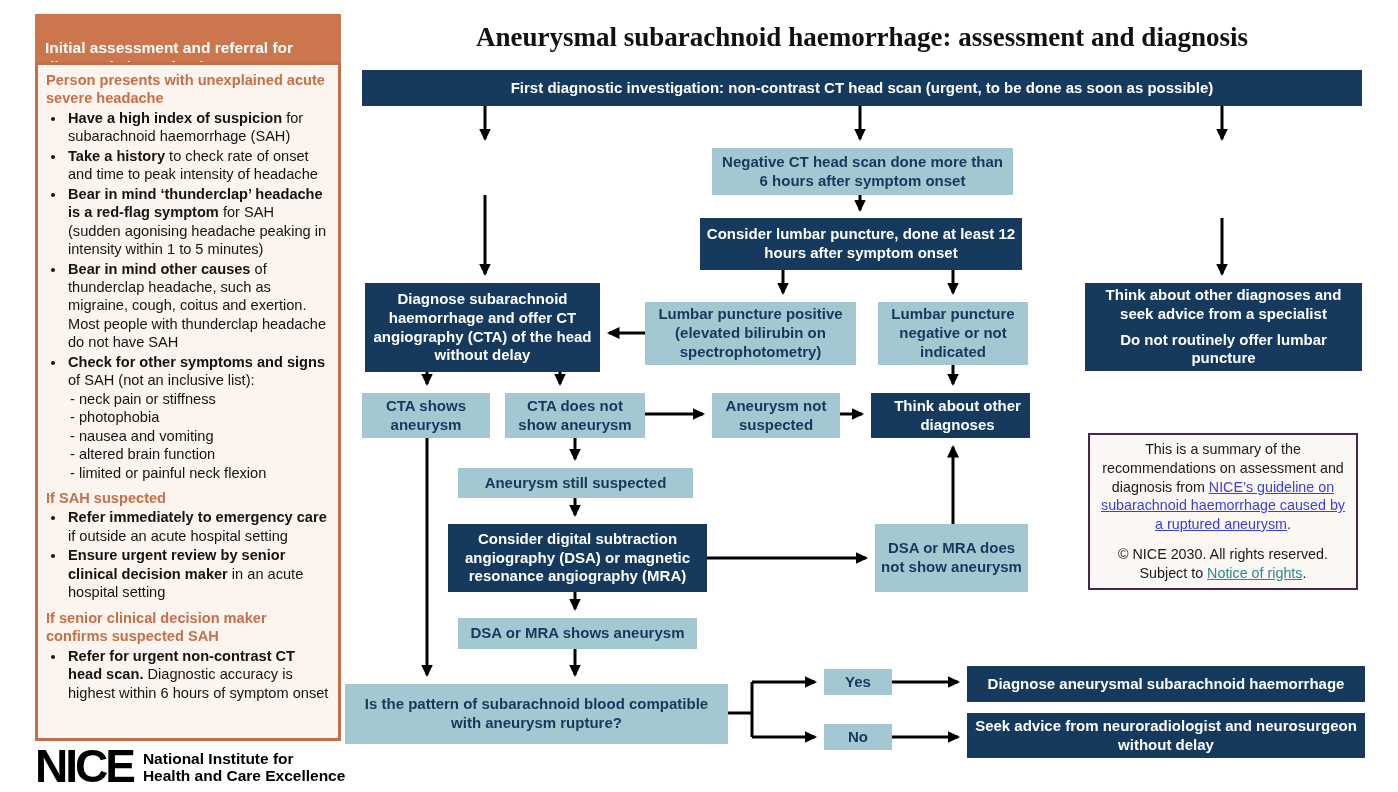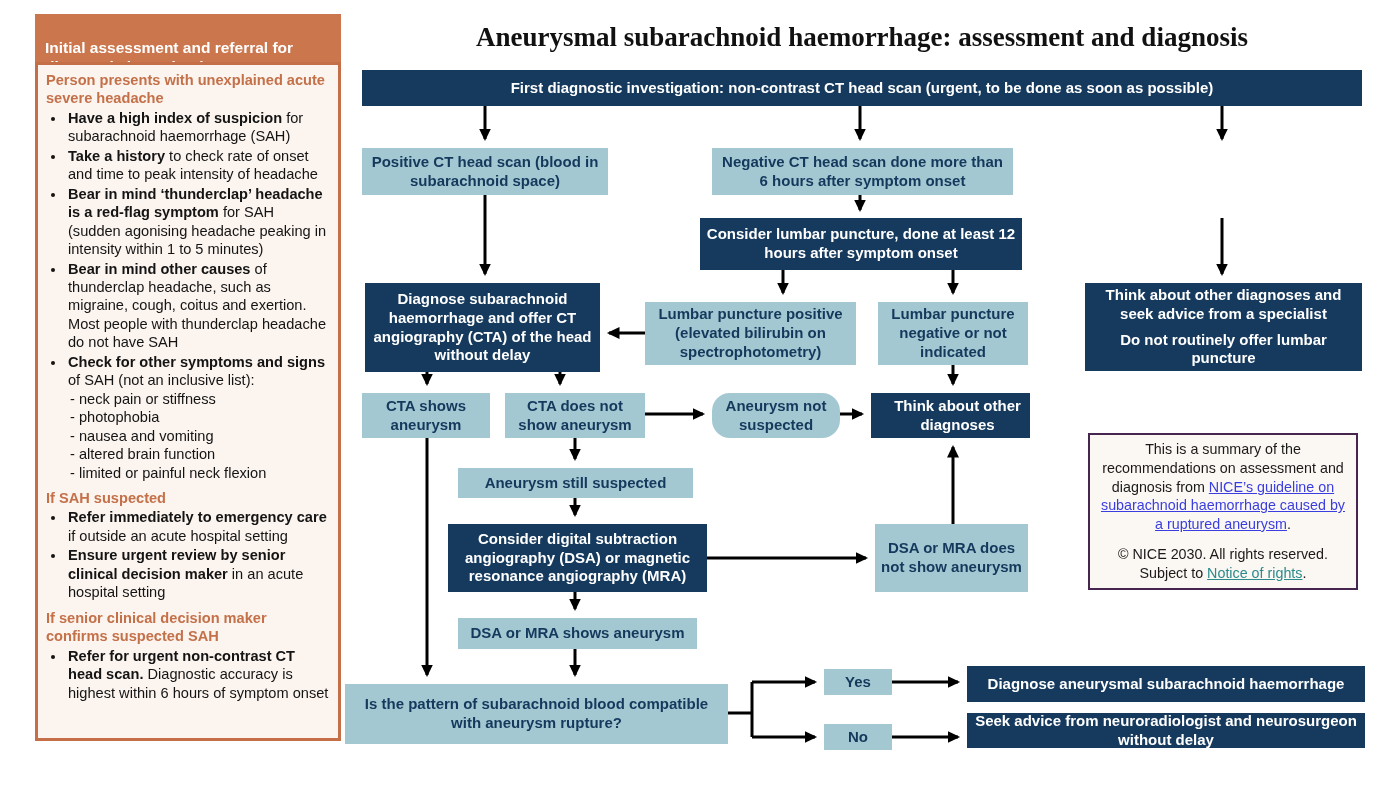--- a/index.html
+++ b/index.html
@@ -74,23 +74,20 @@
         <li class="sb-item"><b>Refer for urgent non-contrast CT head scan.</b> Diagnostic accuracy is highest within 6 hours of symptom onset</li>
       </ul>
     </div>
 
   <div class="fc-title">Aneurysmal subarachnoid haemorrhage: assessment and diagnosis</div>
 
   <div class="node dark" style="left:362px;top:70px;width:1000px;height:36px;">
       <span>First diagnostic investigation: non-contrast CT head scan (urgent, to be done as soon as possible)</span>
     </div>
 
-  <div class="node" style="left:362px;top:148px;width:246px;height:47px;">
-      <span>Positive CT head scan (blood in subarachnoid space)</span>
-    </div>
   <div class="node" style="left:712px;top:148px;width:301px;height:47px;">
       <span>Negative CT head scan done more than 6 hours after symptom onset</span>
     </div>
 
   <div class="node dark" style="left:700px;top:218px;width:322px;height:52px;">
       <span>Consider lumbar puncture, done at least 12 hours after symptom onset</span>
     </div>
 
   <div class="node dark" style="left:365px;top:283px;width:235px;height:89px;">
       <span>Diagnose subarachnoid haemorrhage and offer CT angiography (CTA) of the head without delay</span>
@@ -105,21 +102,21 @@
     <span>Think about other diagnoses and seek advice from a specialist</span>
     <span class="l2">Do not routinely offer lumbar puncture</span>
   </div>
 
   <div class="node" style="left:362px;top:393px;width:128px;height:45px;">
       <span>CTA shows aneurysm</span>
     </div>
   <div class="node" style="left:505px;top:393px;width:140px;height:45px;">
       <span>CTA does not show aneurysm</span>
     </div>
-  <div class="node" style="left:712px;top:393px;width:128px;height:45px;border-radius:18px;">
+  <div class="node" style="left:712px;top:393px;width:128px;height:45px;">
       <span>Aneurysm not suspected</span>
     </div>
   <div class="node dark" style="left:871px;top:393px;width:159px;height:45px;padding-left:20px;">
       <span>Think about other diagnoses</span>
     </div>
 
   <div class="node" style="left:458px;top:468px;width:235px;height:30px;">
       <span>Aneurysm still suspected</span>
     </div>
 
@@ -139,21 +136,21 @@
     </div>
   <div class="node" style="left:824px;top:669px;width:68px;height:26px;">
       <span>Yes</span>
     </div>
   <div class="node" style="left:824px;top:724px;width:68px;height:26px;">
       <span>No</span>
     </div>
   <div class="node dark" style="left:967px;top:666px;width:398px;height:36px;">
       <span>Diagnose aneurysmal subarachnoid haemorrhage</span>
     </div>
-  <div class="node dark" style="left:967px;top:713px;width:398px;height:35px;">
+  <div class="node dark" style="left:967px;top:713px;width:398px;height:45px;">
       <span>Seek advice from neuroradiologist and neurosurgeon without delay</span>
     </div>
 
   <svg class="arrows" width="1398" height="792">
     <defs>
       <marker id="ah" markerWidth="5" markerHeight="5" refX="3.5" refY="2" orient="auto" markerUnits="strokeWidth">
         <path d="M0,0 L4.2,2 L0,4 z" fill="#000"></path>
       </marker>
     </defs>
     <g stroke="#000" stroke-width="3" fill="none">
@@ -185,14 +182,21 @@
       <line x1="892" y1="682" x2="958" y2="682" marker-end="url(#ah)"></line>
       <line x1="892" y1="737" x2="958" y2="737" marker-end="url(#ah)"></line>
     </g>
   </svg>
 
   <div class="info-box">
     <p><span>This is a summary of the recommendations on assessment and diagnosis from </span><a class="lnk1">NICE’s guideline on subarachnoid haemorrhage caused by a ruptured aneurysm</a><span>.</span></p>
     <p><span>© NICE 2030. All rights reserved. Subject to </span><a class="lnk2">Notice of rights</a><span>.</span></p>
   </div>
 
+  <div class="logo">
+    <div class="logo-nice">NICE</div>
+    <div class="logo-tag">
+      <div>National Institute for</div>
+      <div>Health and Care Excellence</div>
+    </div>
+  </div>
 
 </div>
 
 </body></html>

